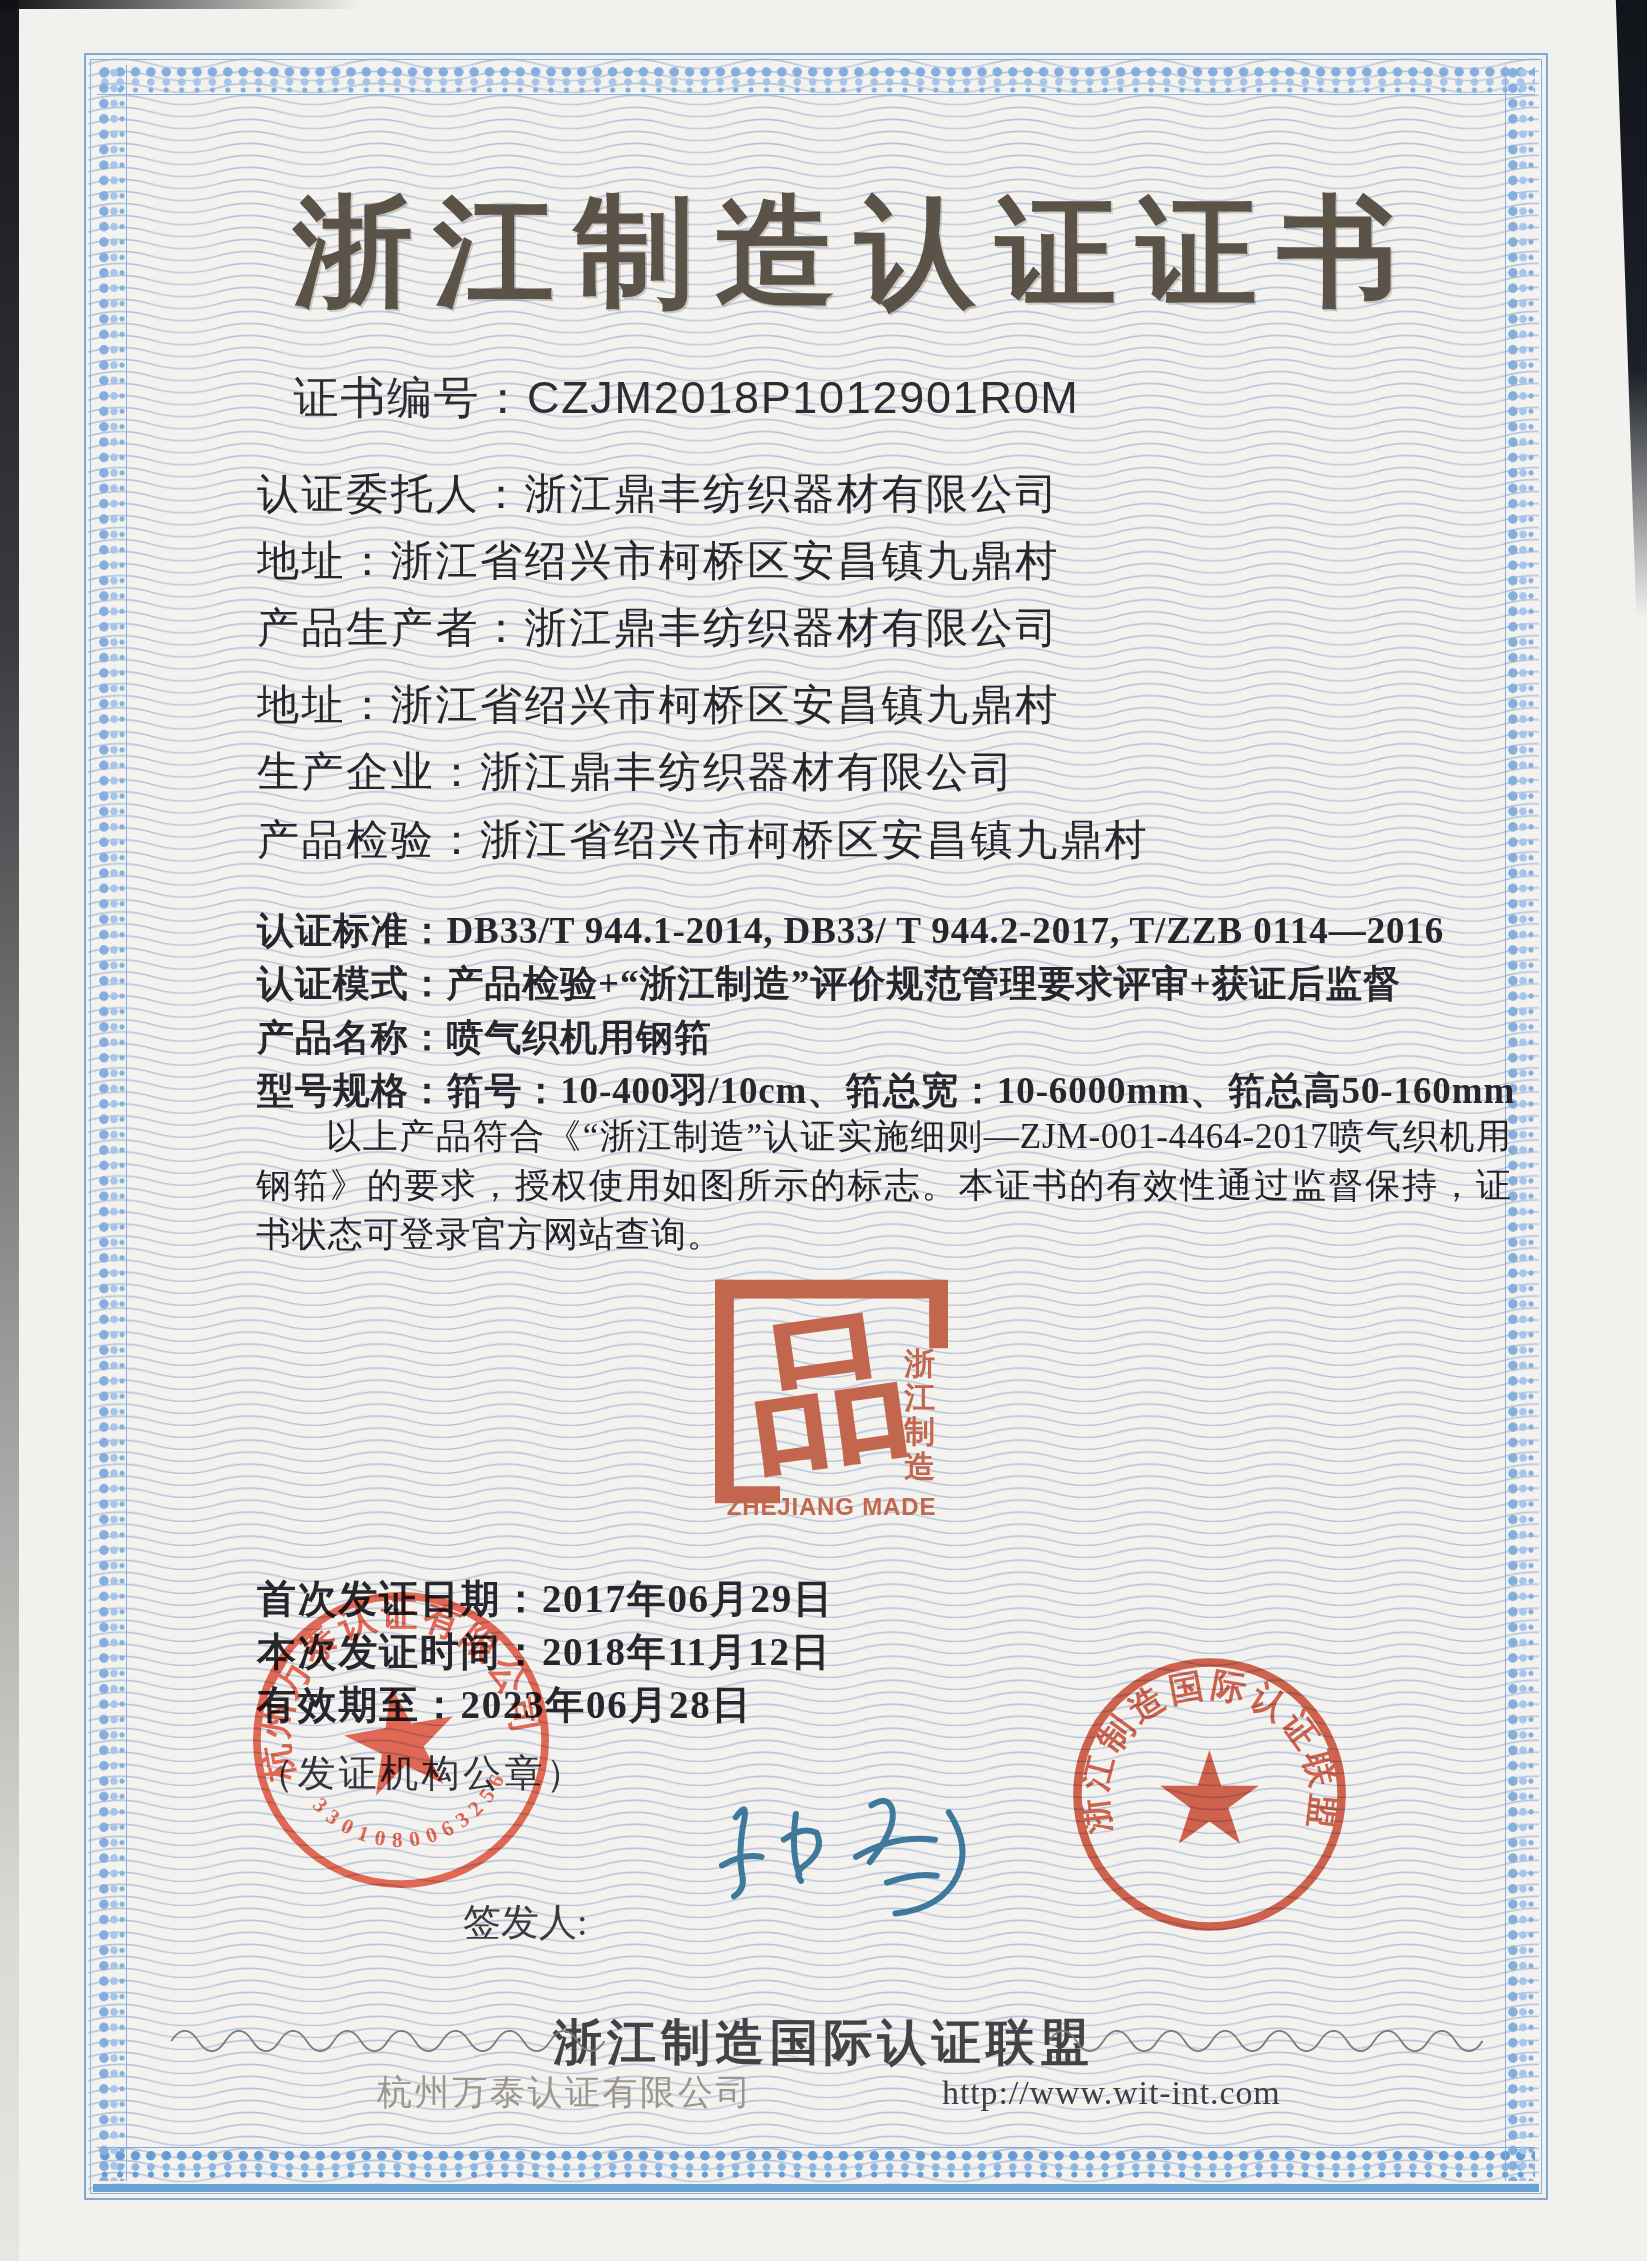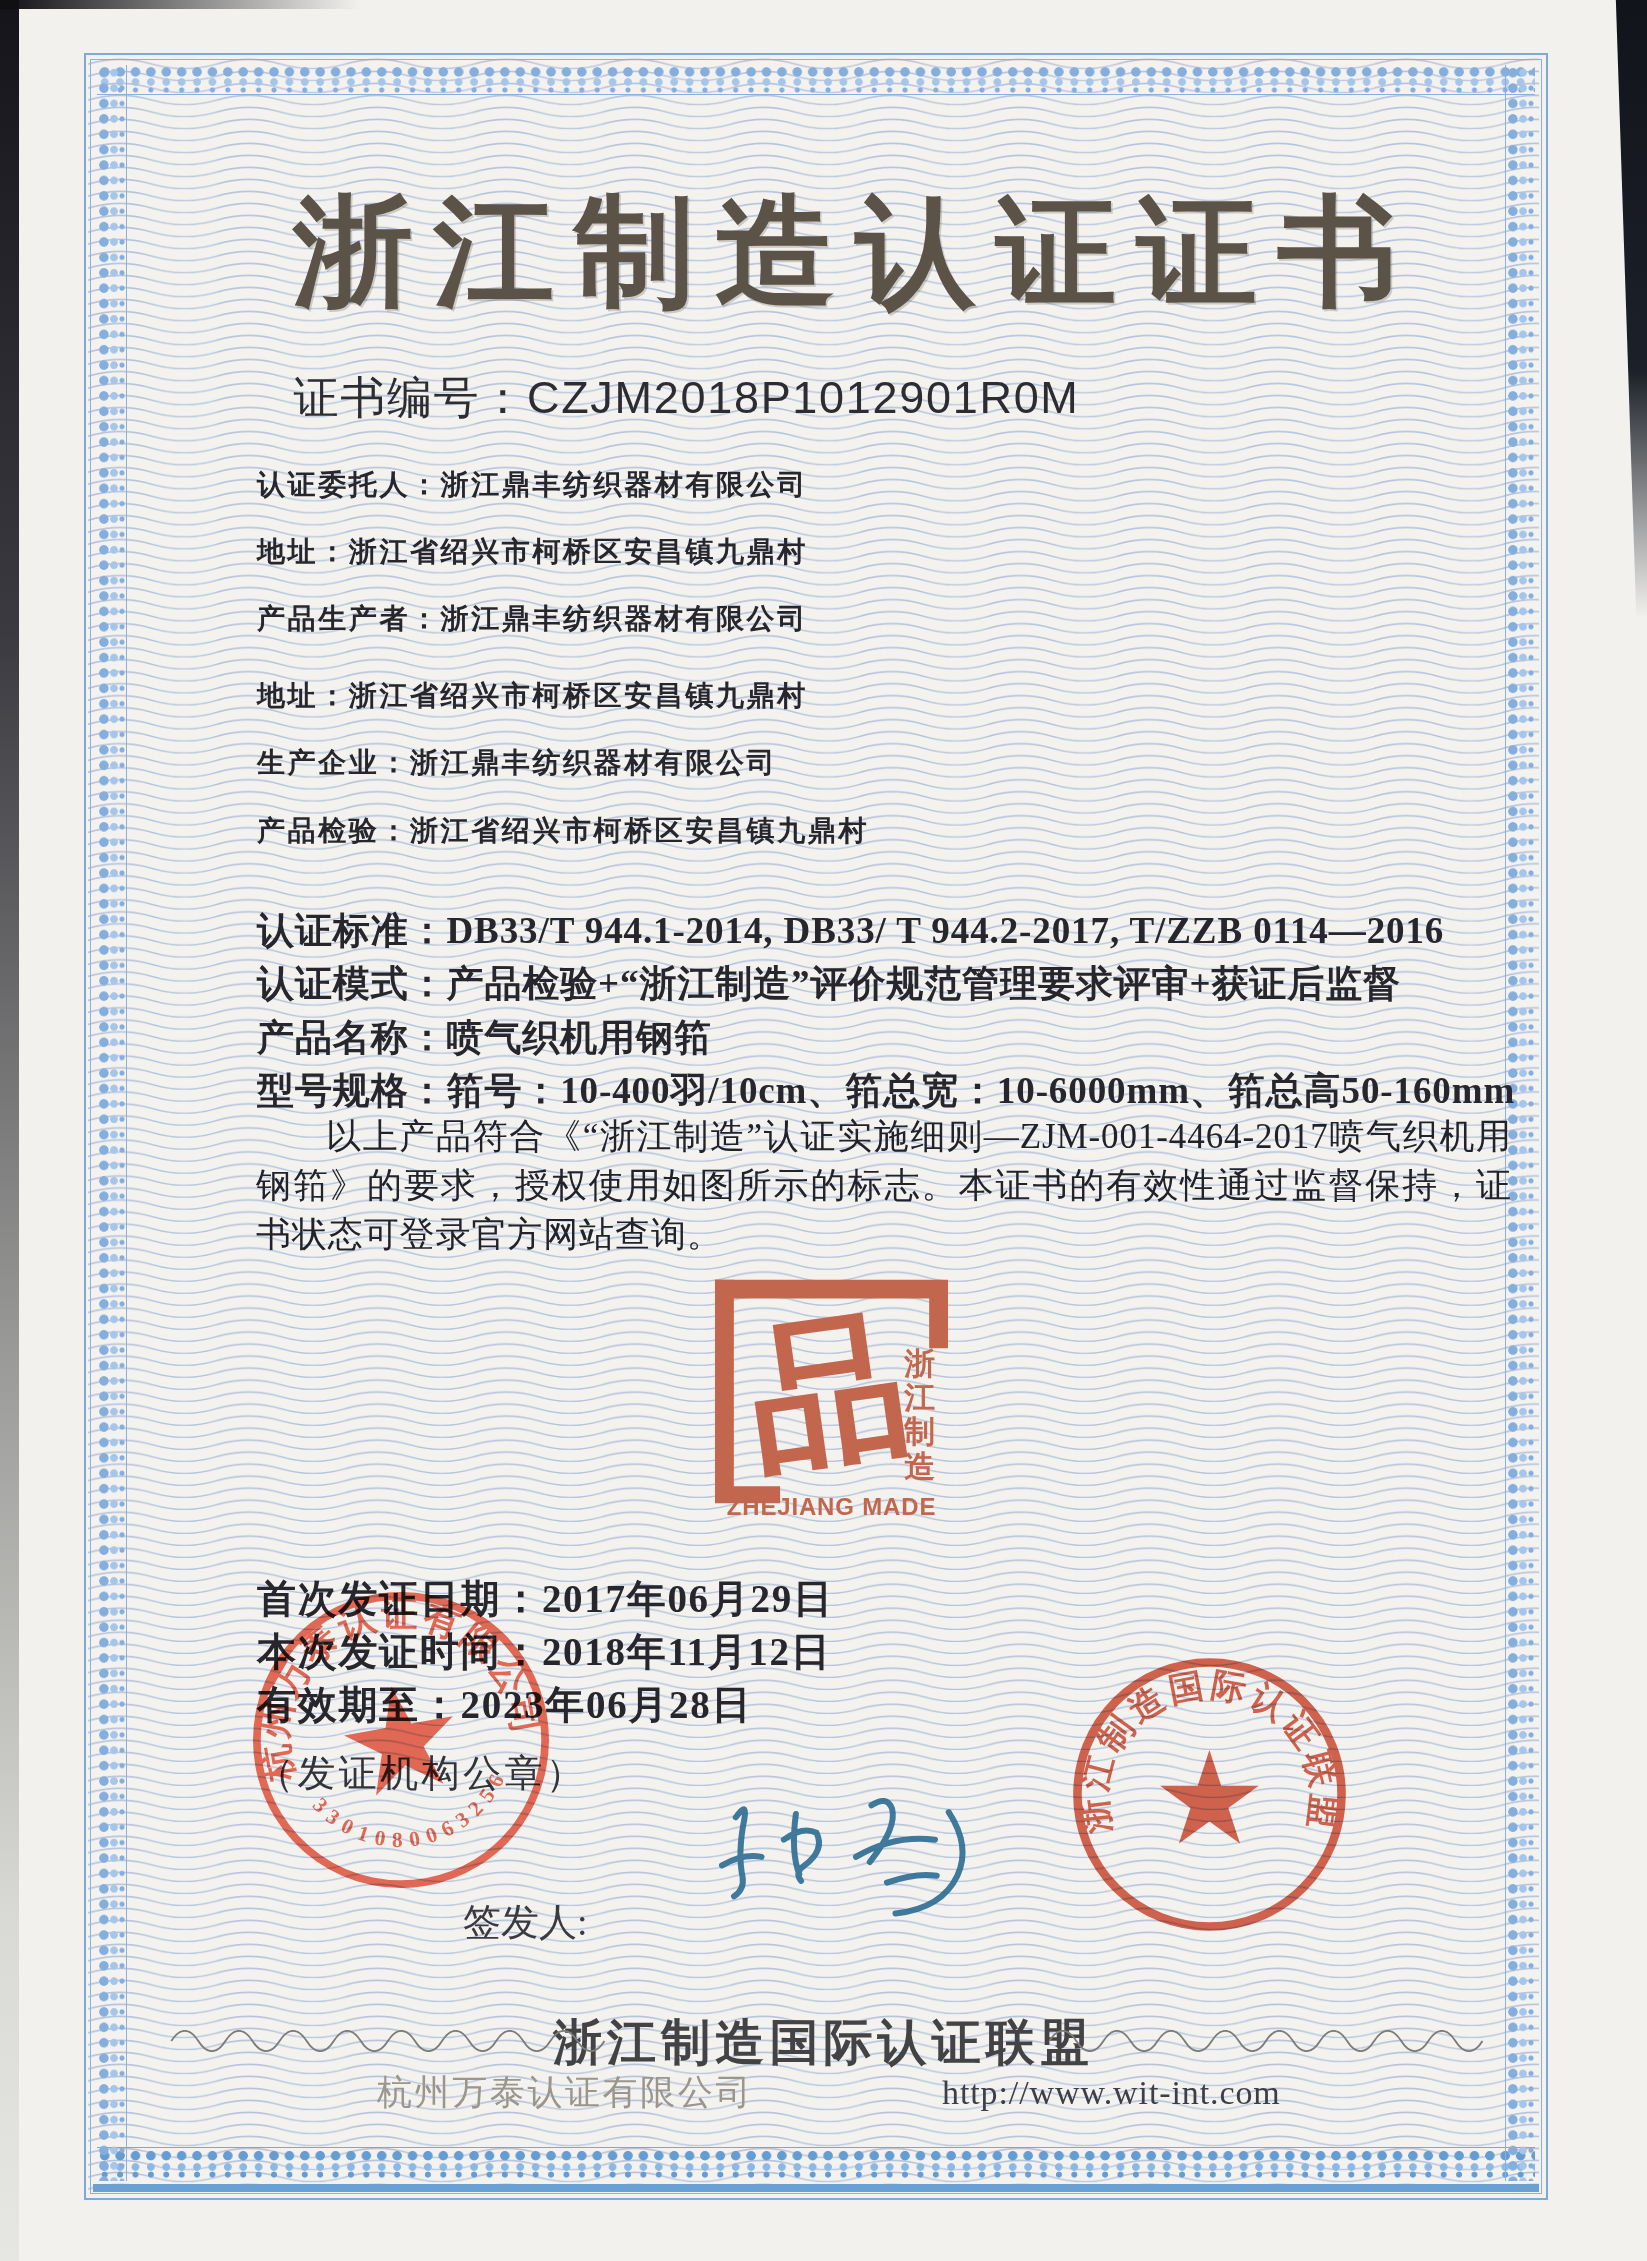--- a/index.html
+++ b/index.html
@@ -47,21 +47,21 @@
   .waves{position:absolute;left:88px;top:57px;z-index:0;}
 
   .txt{position:absolute;z-index:2;color:#26262c;white-space:nowrap;}
   .title{left:0;width:1647px;text-align:center;top:172px;
     font-size:120px;font-weight:bold;letter-spacing:20.6px;color:#5b5348;
     font-family:"DejaVu Serif","Liberation Serif",serif;
     text-shadow:1.7px 1.7px 0 rgba(91,83,72,.25);padding-left:32px;}
   .certno{left:0;width:1373px;text-align:center;top:368px;
     font-size:45px;font-weight:normal;letter-spacing:1.7px;color:#2c2c32;
     font-family:"Liberation Sans","DejaVu Sans",sans-serif;}
-  .field{left:257px;font-size:28px;font-weight:bold;letter-spacing:2.6px;}
+  .field{left:257px;font-size:42px;font-weight:normal;letter-spacing:2.6px;}
   .std{left:257px;font-size:37px;font-weight:bold;letter-spacing:0.9px;}
   .para{position:absolute;left:256px;top:1112px;width:1256px;z-index:2;
     font-size:35px;line-height:49px;color:#22222a;text-align:justify;
     text-indent:2em;white-space:normal;letter-spacing:0.9px;}
   .date{left:257px;font-size:39px;font-weight:bold;letter-spacing:1.7px;}
   .sealnote{left:256px;top:1748px;font-size:38px;letter-spacing:3.4px;color:#33333a;}
   .issuer{left:463px;top:1897px;font-size:38px;color:#3a3a40;}
   .alliance{left:0;width:1647px;text-align:center;top:2010px;
     font-size:49px;font-weight:bold;letter-spacing:5.1px;color:#434345;}
   .company{left:377px;top:2069px;font-size:35px;color:#9a968c;letter-spacing:2.6px;}

